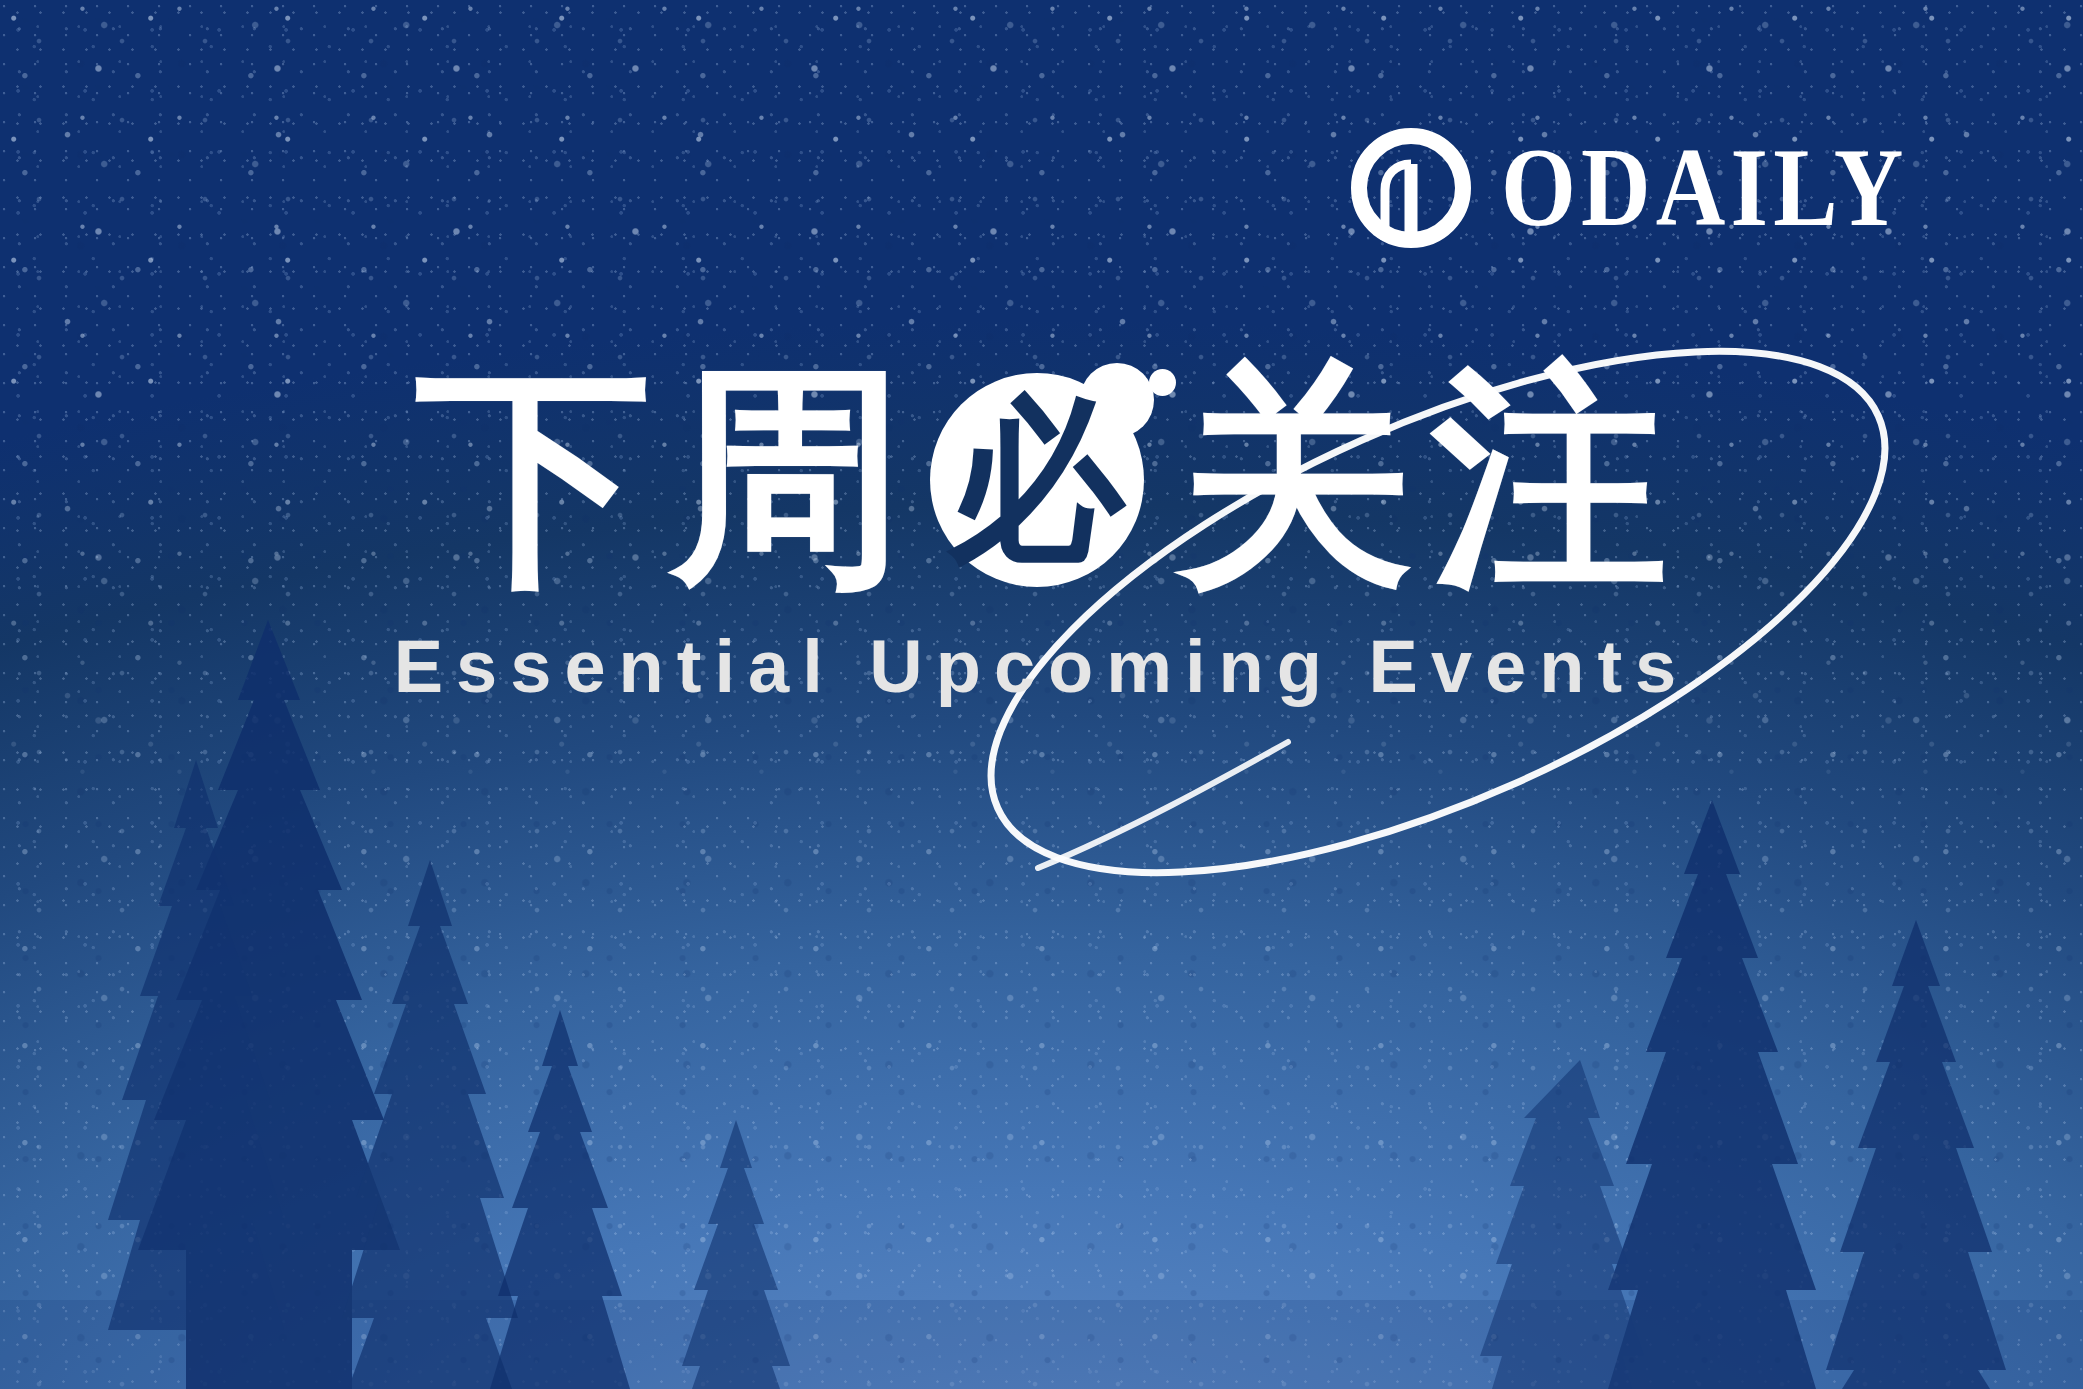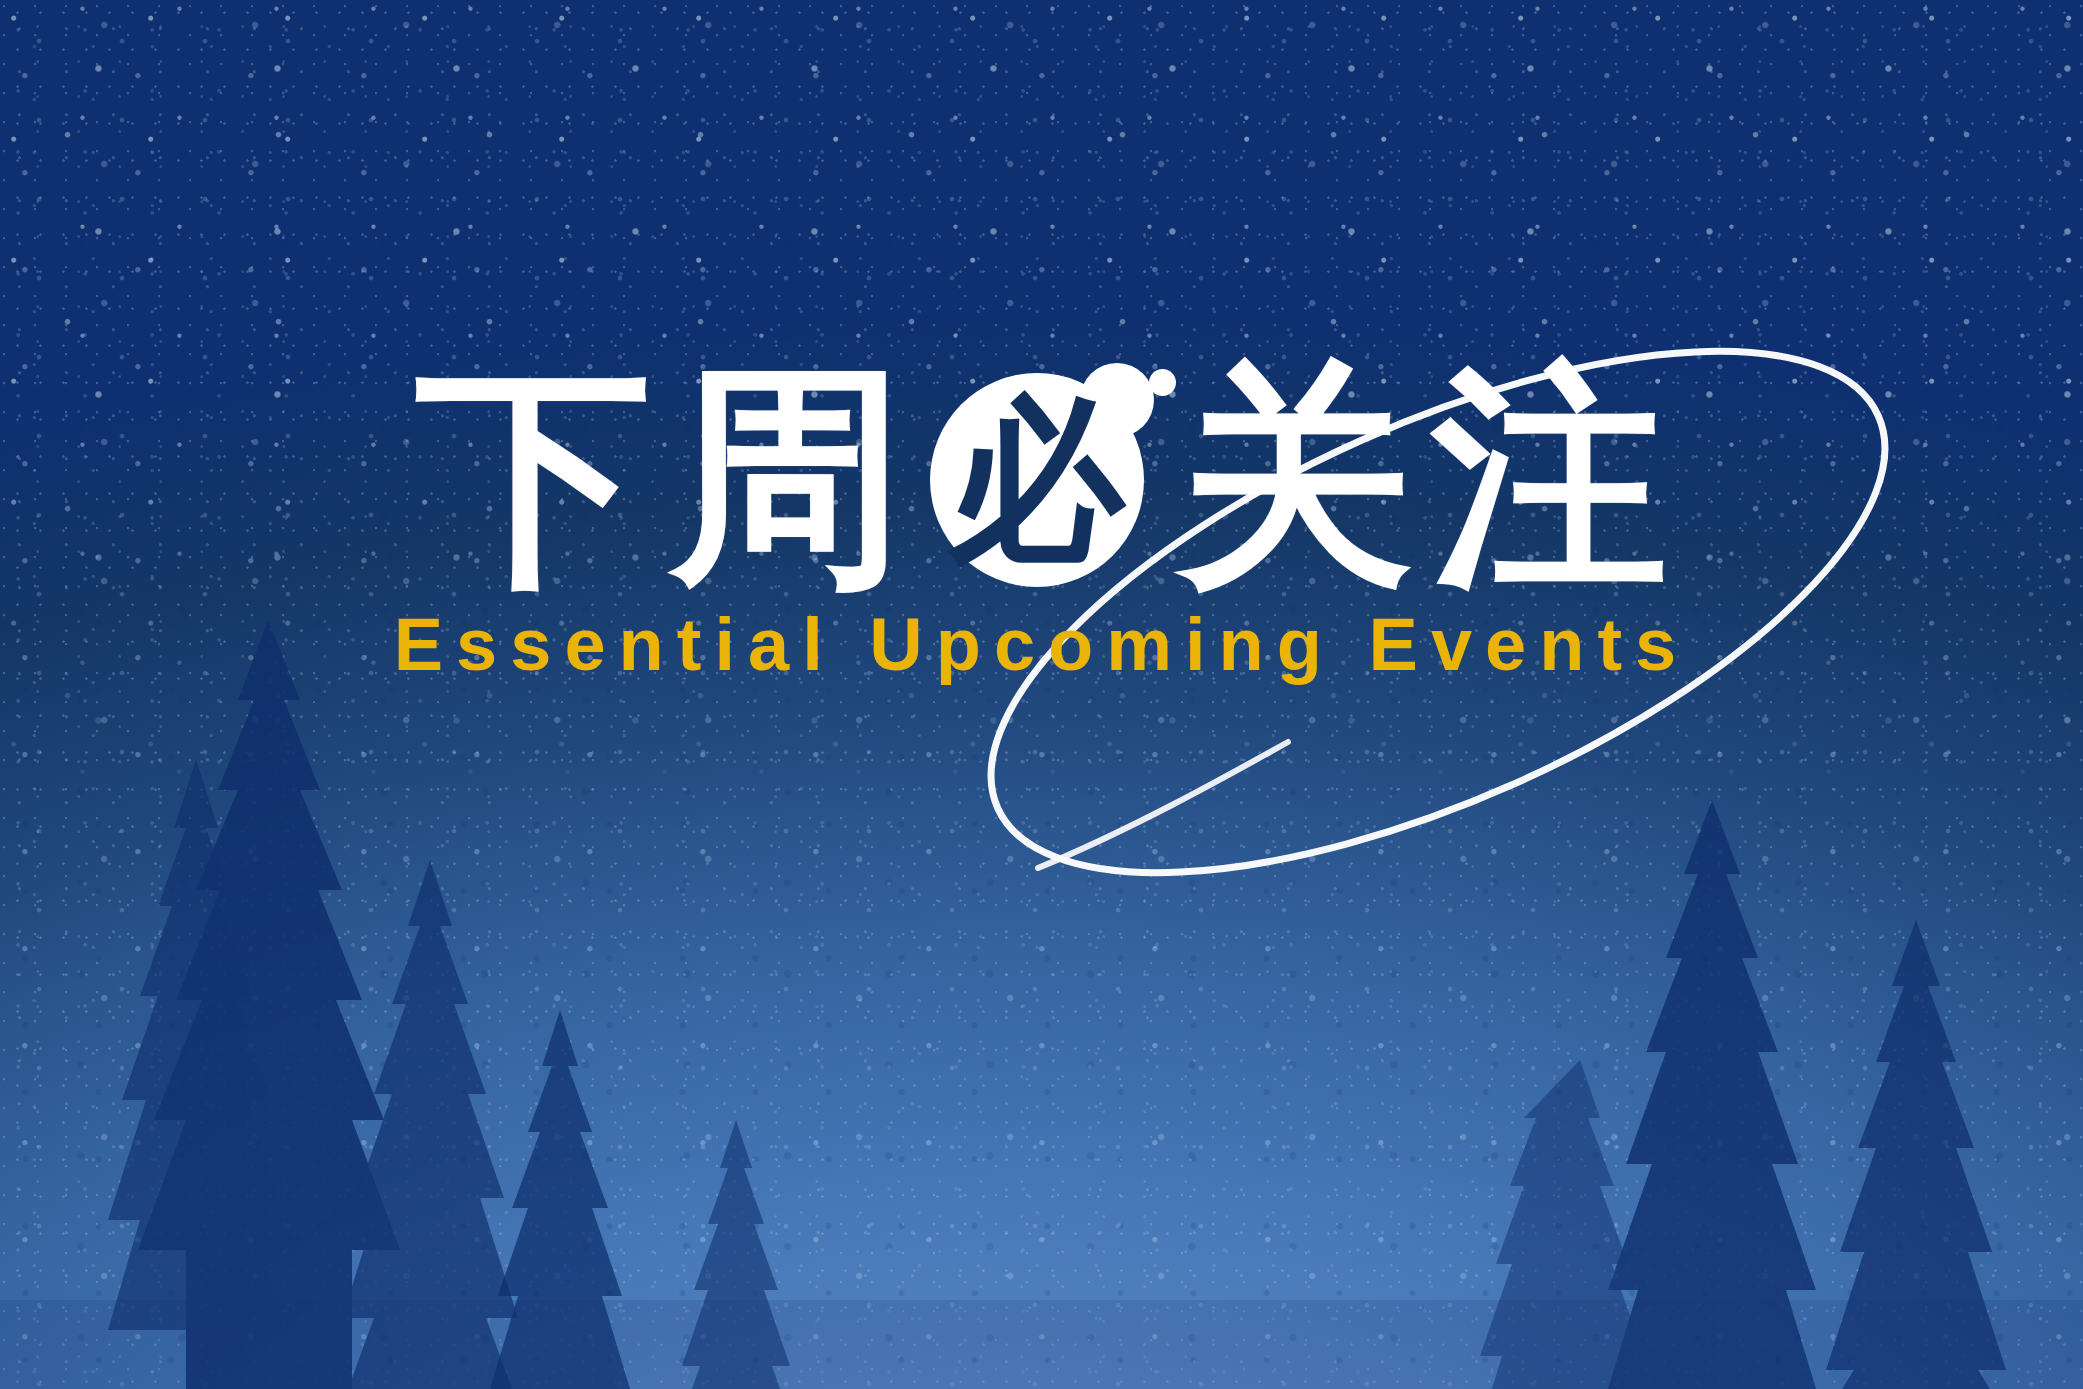--- a/index.html
+++ b/index.html
@@ -139,22 +139,23 @@
     width:214px;height:214px;
     display:flex;align-items:center;justify-content:center;
     color:#12315f;
     font-family:"Liberation Sans","DejaVu Sans",sans-serif;
     font-weight:700;
     font-size:176px;
     line-height:1;
   }
 
   .en-title{
+    margin-top:22px;
     text-align:center;
-    color:#eab308;
+    color:#e5e5e5;
     font-family:"Liberation Sans","DejaVu Sans",sans-serif;
     font-weight:700;
     font-size:74px;
     letter-spacing:13px;
     white-space:nowrap;
   }
 </style>
 </head>
 <body>
 
@@ -192,20 +193,28 @@
 
   <div class="orbit">
     <svg viewBox="0 0 2083 1389" preserveAspectRatio="none" aria-hidden="true">
       <g fill="none" stroke="#ffffff" stroke-linecap="round">
         <ellipse cx="1438" cy="612" rx="482" ry="188" transform="rotate(-24 1438 612)" stroke-width="7" opacity="0.96"></ellipse>
         <path d="M1288 742 C1220 780 1130 830 1038 868" stroke-width="6" opacity="0.9"></path>
       </g>
     </svg>
   </div>
 
+  <div class="logo">
+    <svg class="logo-mark" viewBox="0 0 120 120" aria-hidden="true">
+      <circle cx="60" cy="60" r="52" fill="none" stroke="#ffffff" stroke-width="16"></circle>
+      <path d="M60 36 L60 112" stroke="#ffffff" stroke-width="13" fill="none" stroke-linecap="butt"></path>
+      <path d="M60 36 C44 36 34 47 34 62 L34 112" stroke="#ffffff" stroke-width="9" fill="none"></path>
+    </svg>
+    <div class="logo-word">ODAILY</div>
+  </div>
 
   <div class="title-block">
 
     <div class="cn-title">
       <span class="cn-char">下</span>
       <span class="cn-char">周</span>
 
       <span class="cn-badge">
         <span class="lobe"></span>
         <span class="pip"></span>

